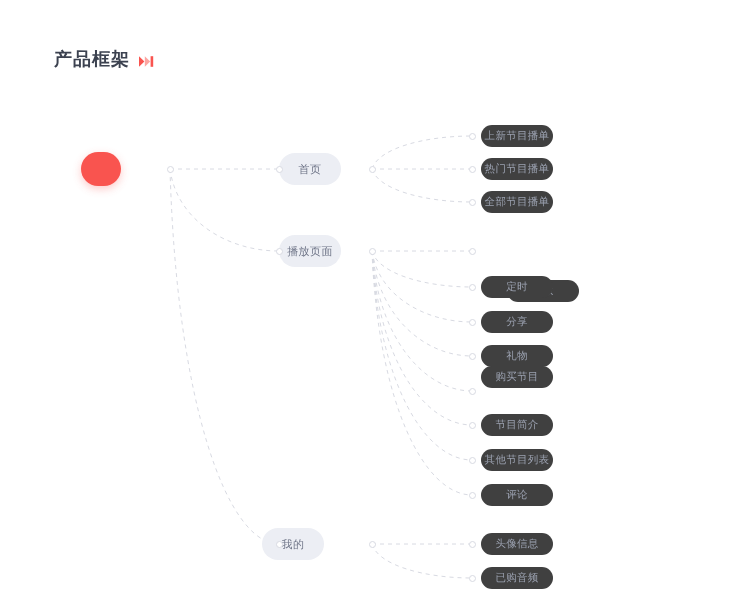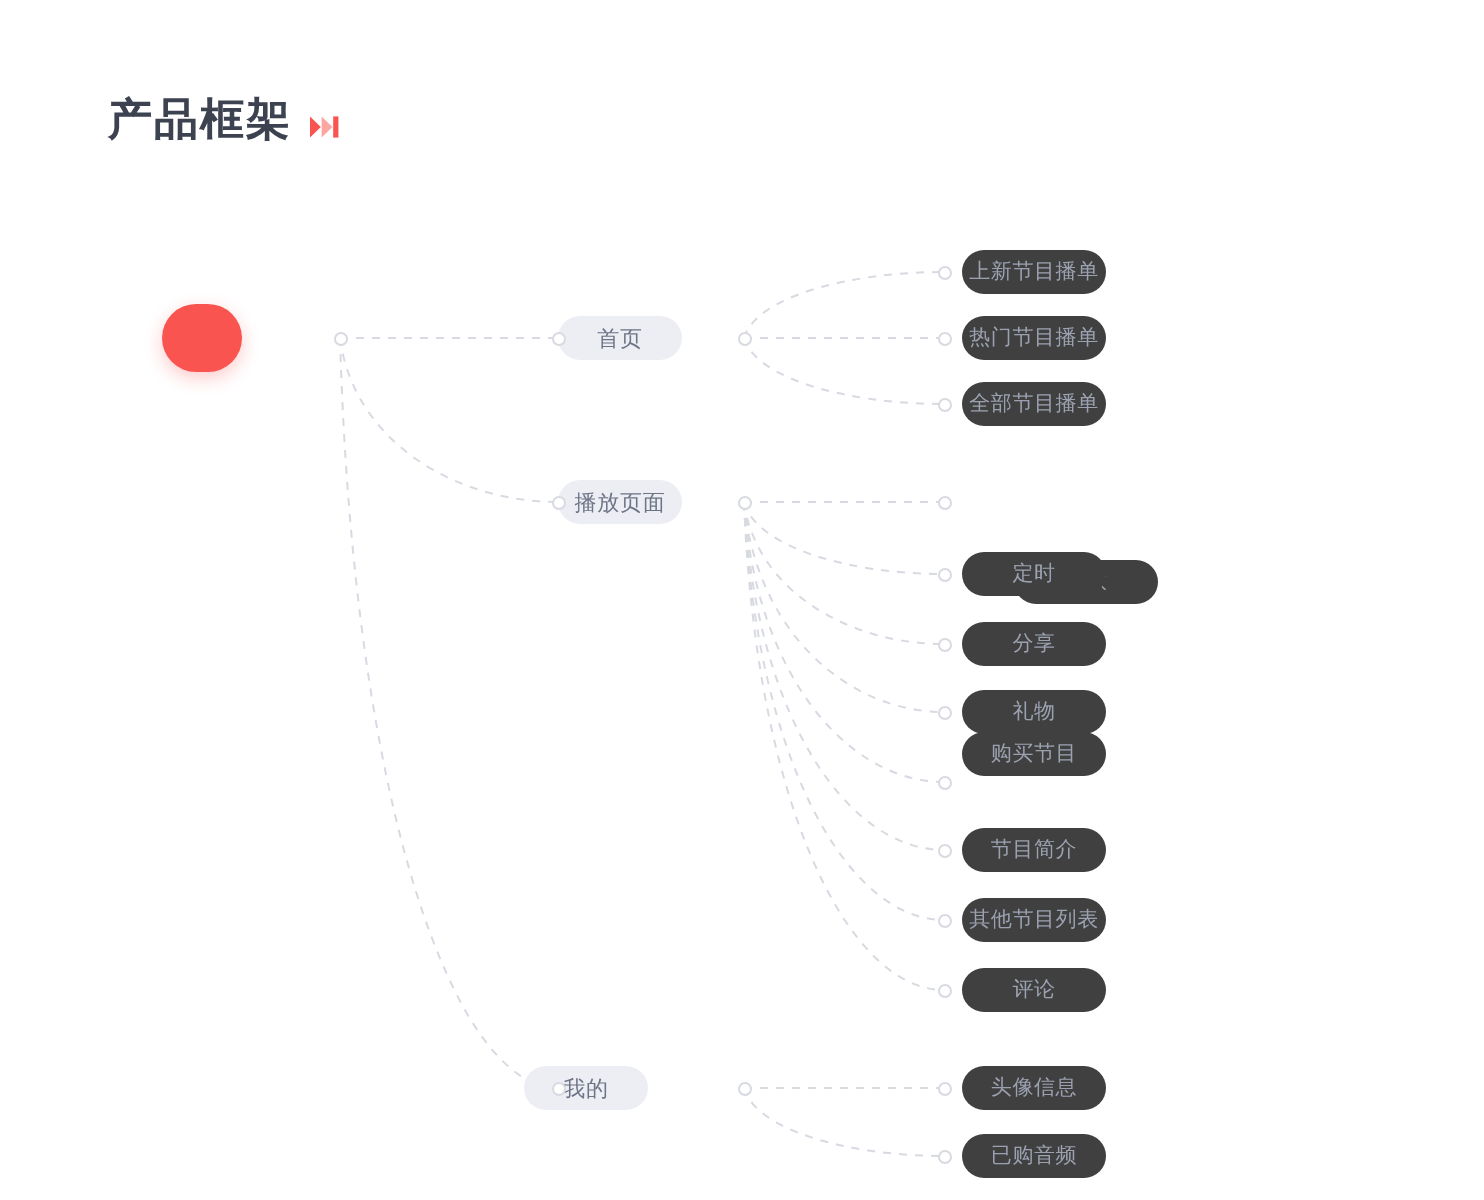--- a/index.html
+++ b/index.html
@@ -21,21 +21,21 @@
     position: absolute;
     left: 54px;
     top: 50px;
   }
   #title-row {
     display: flex;
     align-items: center;
     gap: 9px;
   }
   #page-title {
-    font-size: 22px;
+    font-size: 18px;
     font-weight: bold;
     color: #3c4250;
     letter-spacing: 1px;
     line-height: 1;
   }
   #title-icon {
     width: 15px;
     height: 13px;
     display: block;
     margin-top: 4px;
@@ -79,21 +79,21 @@
   .node-root {
     height: 34px;
     padding: 0 20px;
     background: #f9544f;
     color: #ffffff;
     font-size: 12.5px;
     letter-spacing: 0.6px;
     box-shadow: 0 3px 9px rgba(249,84,79,0.30);
   }
   .node-l2 {
-    height: 22px;
+    height: 32px;
     width: 62px;
     background: #eceef4;
     color: #6e7487;
     font-size: 11px;
     letter-spacing: 0.4px;
   }
   .node-leaf {
     height: 22px;
     width: 72px;
     background: #404040;

